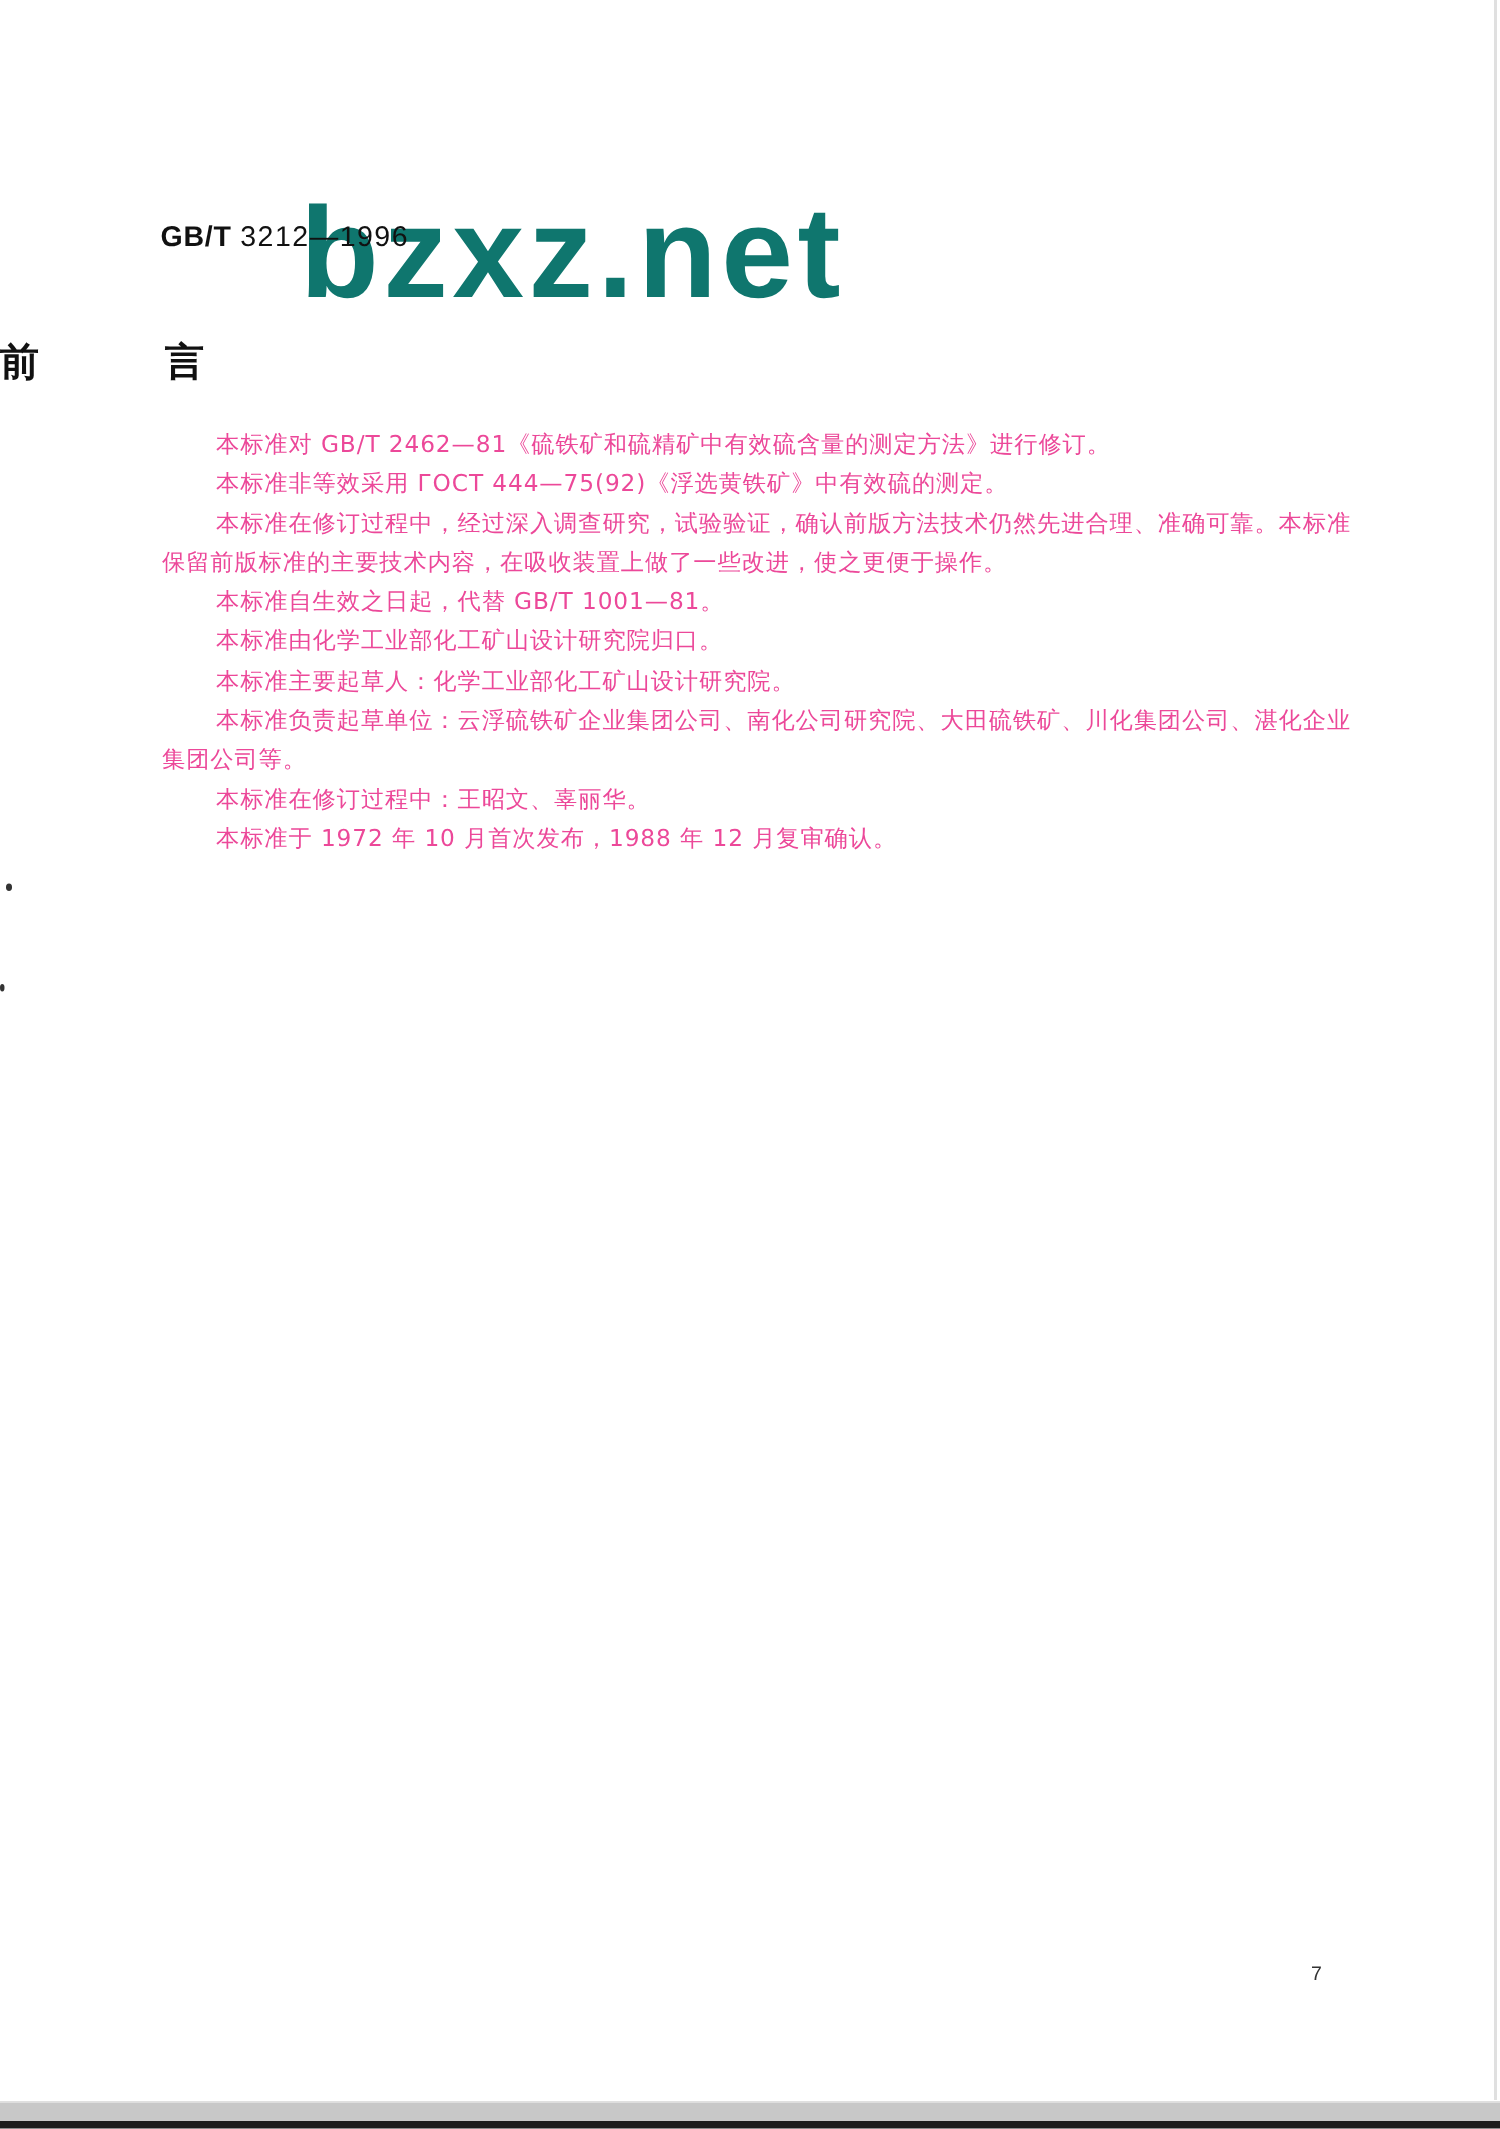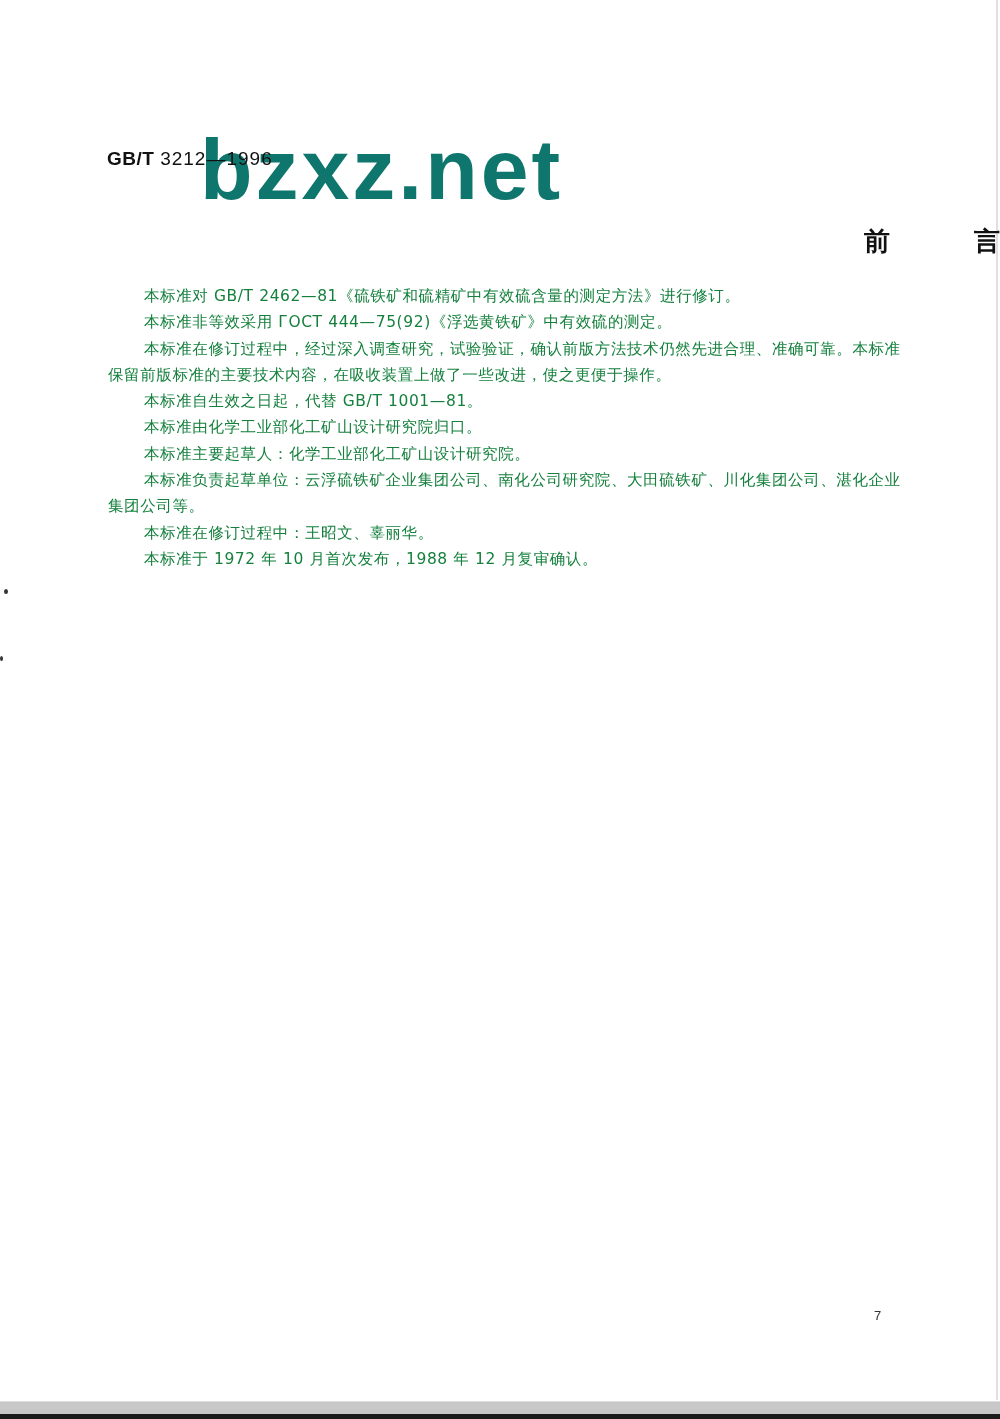--- a/index.html
+++ b/index.html
@@ -26,29 +26,29 @@
     }
     .std-code .num { font-weight: normal; letter-spacing: 1px; }
     .watermark {
       position: absolute; left: 200px; top: 126px;
       font-family: "Liberation Sans", "DejaVu Sans", sans-serif;
       font-weight: bold; font-size: 86px; letter-spacing: 3px;
       color: #0f766e; z-index: 1; line-height: 1;
     }
     .title {
       position: absolute; left: 0; width: 1000px; top: 224px;
-      text-align: right; font-size: 26px; font-weight: bold;
+      text-align: left; font-size: 26px; font-weight: bold;
       font-family: "DejaVu Sans", sans-serif; color: #111;
       letter-spacing: 0;
     }
     .title span { display: inline-block; }
     .title .gap { width: 84px; }
     .body {
       position: absolute; left: 108px; top: 283px; width: 795px;
-      font-size: 15.5px; line-height: 26.3px; color: #15803d;
+      font-size: 15.5px; line-height: 26.3px; color: #ec4899;
       font-family: "DejaVu Sans", sans-serif;
     }
     .para { text-indent: 36px; margin: 0; letter-spacing: 0.6px; }
     .page-number {
       position: absolute; left: 874px; top: 1308px;
       font-family: "Liberation Sans", sans-serif; font-size: 13px; color: #333;
     }
     .speck { position: absolute; background: #333; border-radius: 50%; }
     .bottom-band {
       position: absolute; left: 0; bottom: 5px; width: 1000px; height: 12px;

